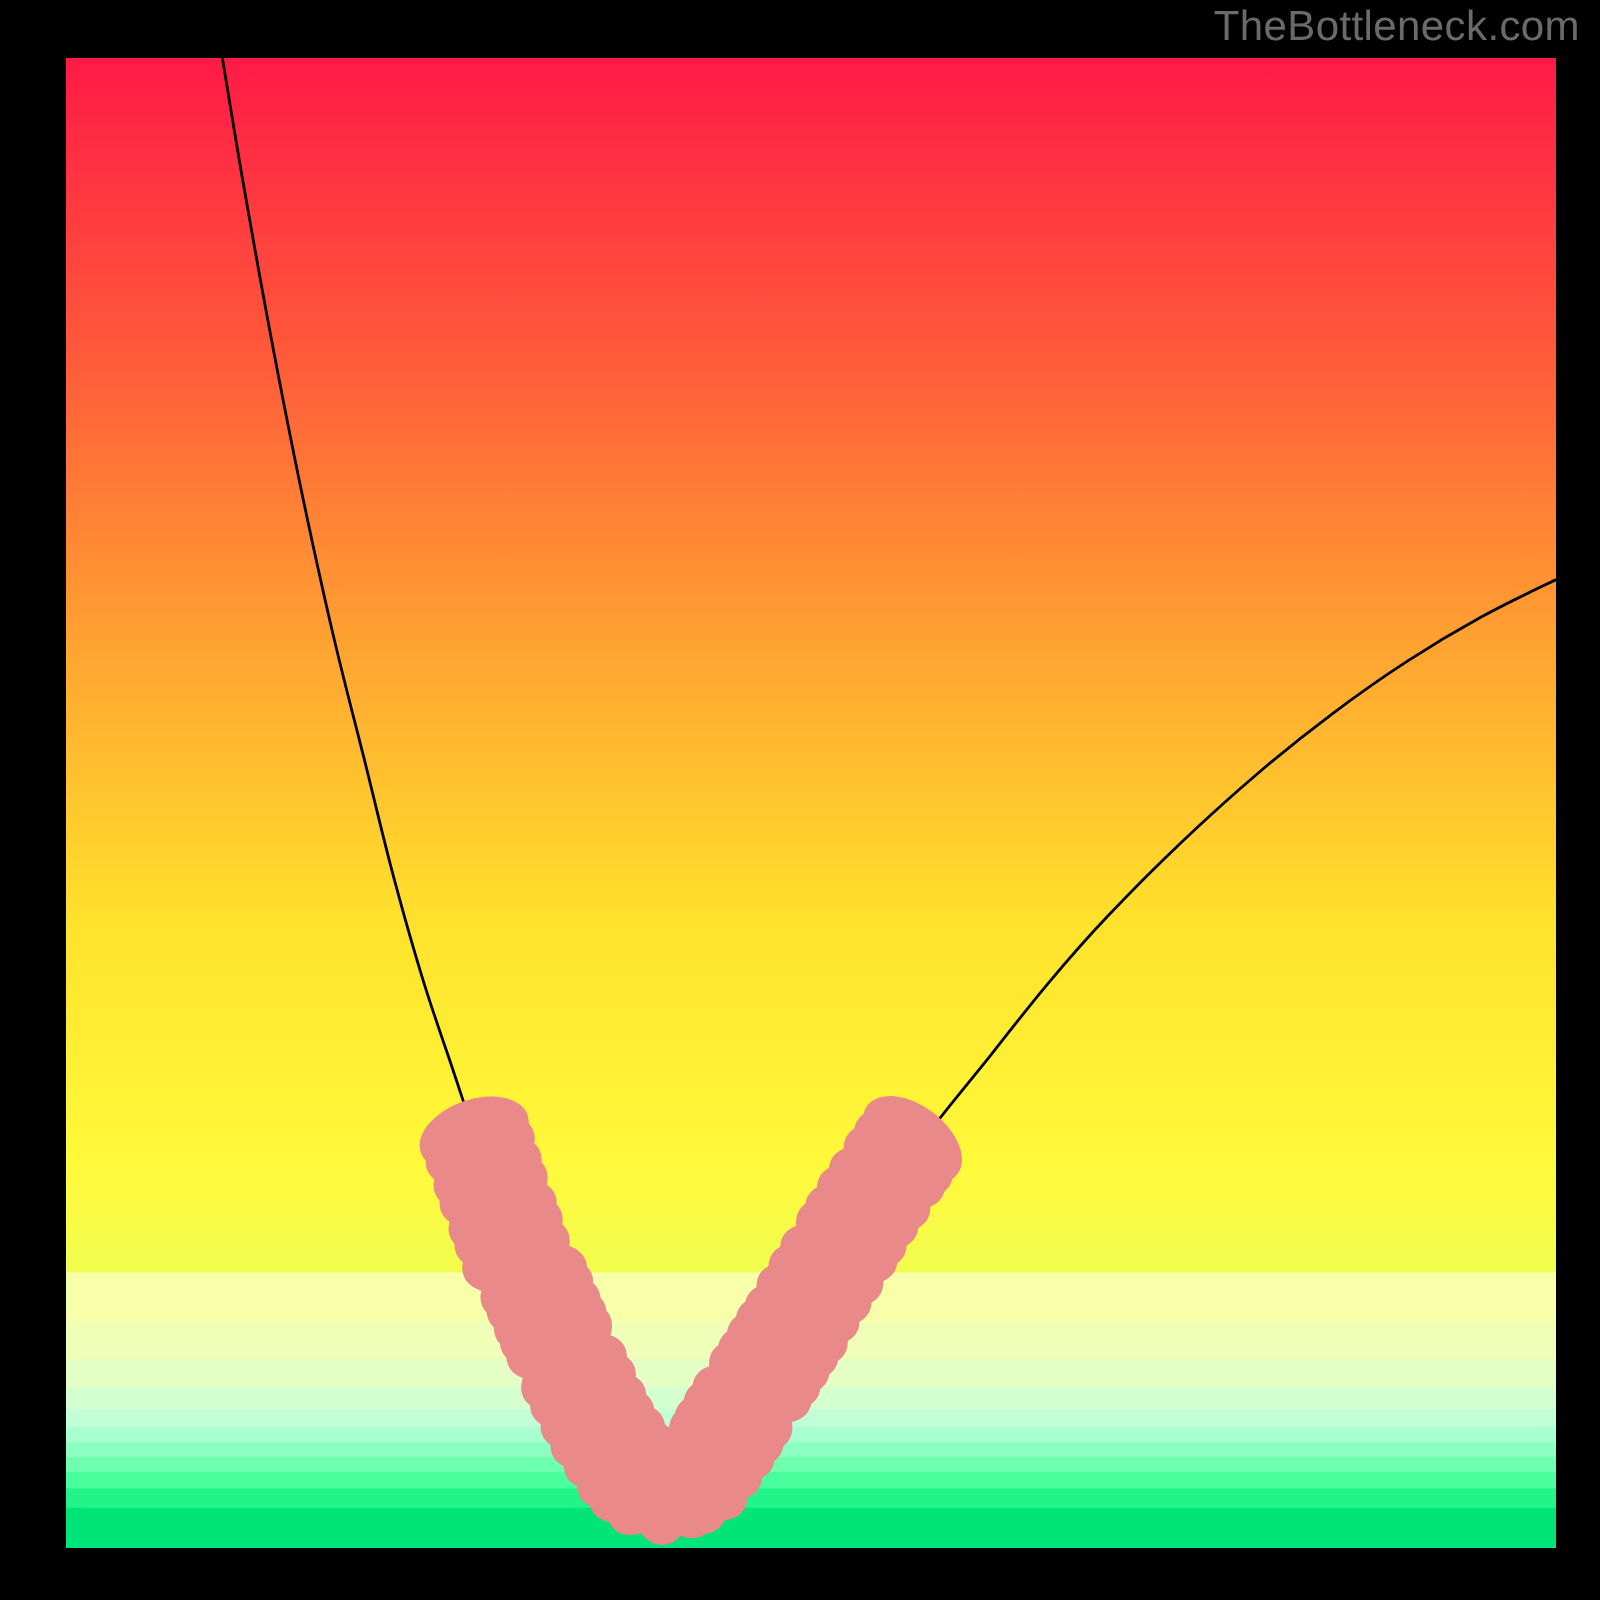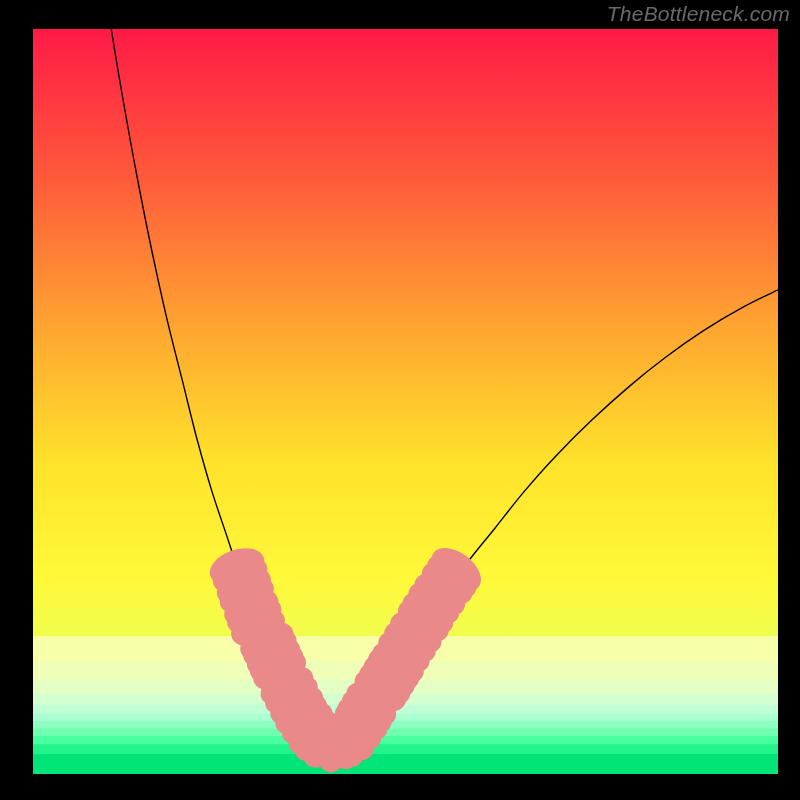--- a/index.html
+++ b/index.html
@@ -8,21 +8,20 @@
     width: 800px;
     height: 800px;
     overflow: hidden;
     font-family: Arial, Helvetica, sans-serif;
   }
   .frame {
     position: relative;
     width: 796px;
     height: 800px;
     background: #86efac;
-    font-style: italic;
   }
   .watermark {
     position: absolute;
     top: 2px;
     right: 6px;
     color: #6a6a6a;
     font-size: 21px;
     font-weight: 500;
     letter-spacing: 0.2px;
     z-index: 10;

